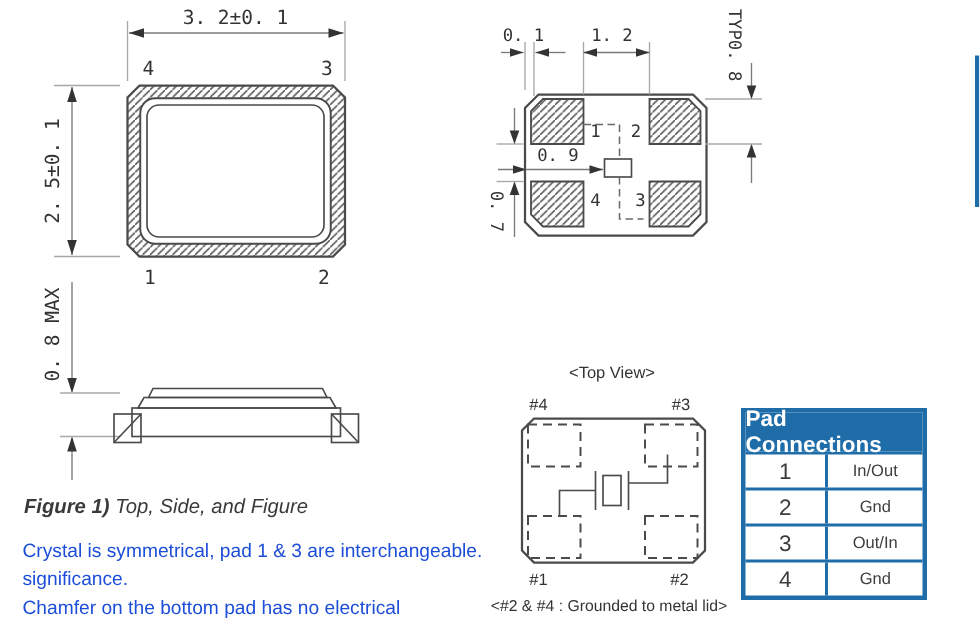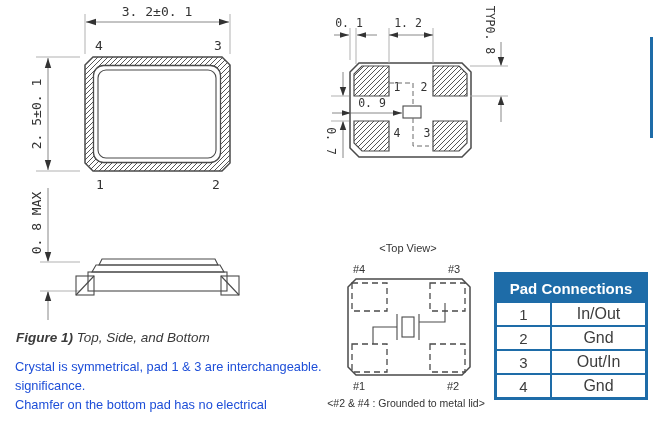--- a/index.html
+++ b/index.html
@@ -18,29 +18,29 @@
   .dimtextL{font-family:"DejaVu Sans Mono",monospace;font-size:13px;fill:#333;}
   .padnum{font-family:"DejaVu Sans Mono",monospace;font-size:13px;fill:#333;}
   .schtext{font-family:"Liberation Sans",sans-serif;font-size:11px;fill:#333;}
   .schsmall{font-family:"Liberation Sans",sans-serif;font-size:10.5px;fill:#333;}
 
   #figcaption{position:absolute;left:16px;top:330px;font-size:13.5px;color:#3a3a3a;}
   #figcaption .b{font-weight:bold;font-style:italic;margin-top:44px;}
   #figcaption .i{font-style:italic;}
   #notes{position:absolute;left:15px;top:357px;font-size:12.8px;line-height:19px;color:#1d4ed8;}
 
-  #padtable{position:absolute;left:494px;top:272px;width:154px;border:3px solid #1e6ca8;
+  #padtable{position:absolute;left:494px;top:272px;width:124px;border:3px solid #1e6ca8;
             box-sizing:border-box;background:#fff;}
   #padtable .hdr{height:26px;background:#1e6ca8;color:#fff;font-weight:bold;font-size:15px;
             display:flex;align-items:center;justify-content:center;}
   #padtable .prow{display:flex;height:22px;border-top:2px solid #1e6ca8;}
   #padtable .pc1{width:53px;border-right:2px solid #1e6ca8;display:flex;align-items:center;
             justify-content:center;font-size:15px;color:#3d3d3d;}
   #padtable .pc2{flex:1;display:flex;align-items:center;justify-content:center;
-            font-size:16px;color:#3d3d3d;}
+            font-size:11px;color:#3d3d3d;}
   #bluefrag{position:absolute;left:650px;top:37px;width:3px;height:101px;background:#1e6ca8;}
 </style>
 </head>
 <body>
 
 <div id="page">
 
   <svg width="653" height="427" viewBox="0 0 653 427">
     <defs>
       <pattern id="hatch" width="5" height="5" patternUnits="userSpaceOnUse">
@@ -164,21 +164,21 @@
       <rect class="obj2" x="402" y="317" width="12" height="20" fill="#fff"></rect>
       <line class="obj2" x1="397" y1="314" x2="397" y2="340"></line>
       <line class="obj2" x1="419" y1="314" x2="419" y2="340"></line>
       <path class="obj2" d="M397,327 L373,327 L373,344"></path>
       <path class="obj2" d="M419,322 L445,322 L445,303"></path>
       <text class="schsmall" x="406" y="407" text-anchor="middle">&lt;#2 &amp; #4 : Grounded to metal lid&gt;</text>
     </g>
   </svg>
 
   <div id="figcaption">
-    <span class="b">Figure 1)</span><span class="i"> Top, Side, and Bottom</span>
+    <span class="b">Figure 1)</span><span class="i"> Top, Side, and Figure</span>
   </div>
 
   <div id="notes">
     <div>Crystal is symmetrical, pad 1 &amp; 3 are interchangeable.</div>
     <div>significance.</div>
     <div>Chamfer on the bottom pad has no electrical</div>
   </div>
 
   <div id="padtable">
     <div class="hdr">Pad Connections</div>

